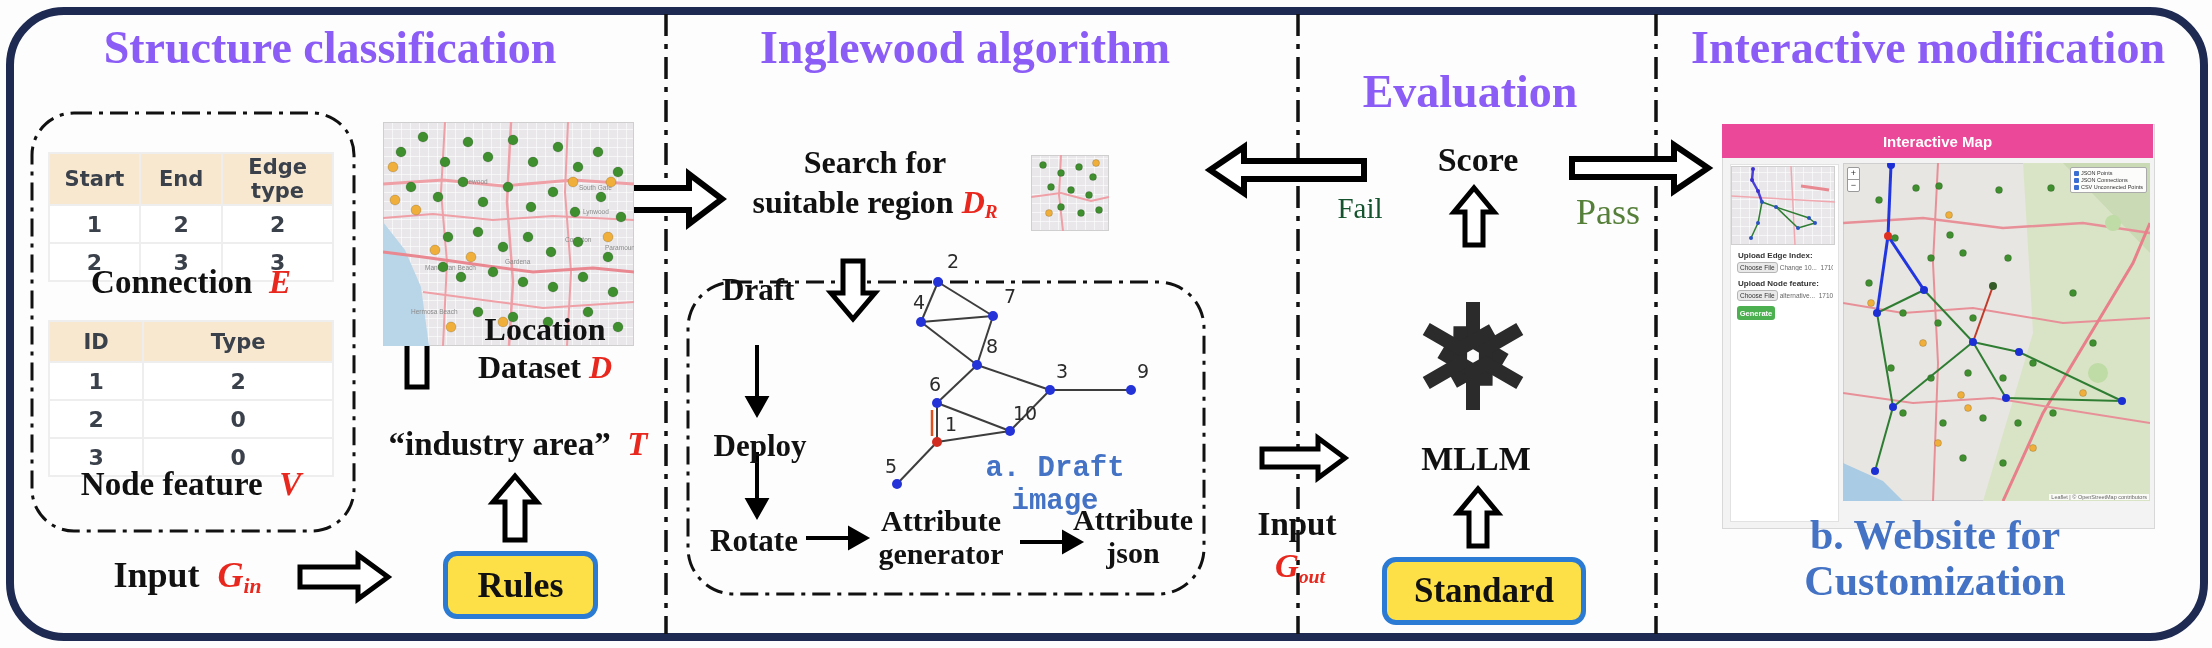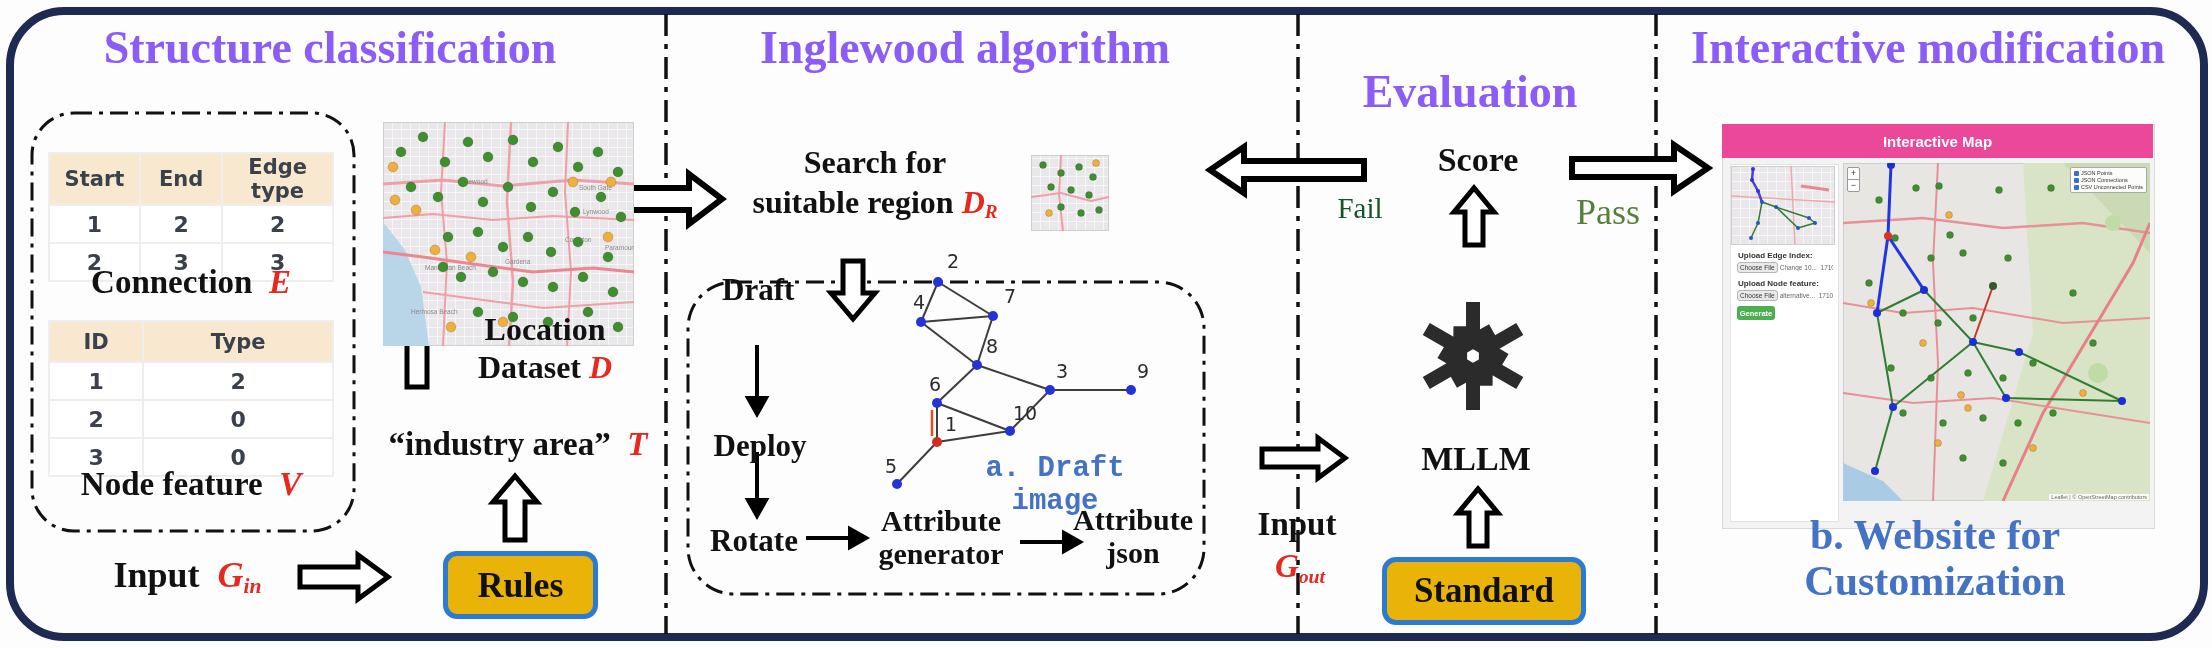--- a/index.html
+++ b/index.html
@@ -4,21 +4,21 @@
 <style>
   html,body{margin:0;padding:0;background:#ffffff;}
   #canvas{position:relative;width:2212px;height:648px;background:#fdfdfd;overflow:hidden;
           font-family:"Liberation Serif","DejaVu Serif",serif;}
   .abs{position:absolute;}
   #frame{left:6px;top:7px;width:2186px;height:618px;border:8px solid #1e2a52;border-radius:58px;}
   .sec-title{font-size:46px;font-weight:700;color:#8b5cf6;text-align:center;line-height:1.05;}
   .lbl{font-weight:700;color:#111;text-align:center;}
   .sym{color:#e8281e;font-style:italic;font-weight:700;}
   .sub{font-size:0.6em;vertical-align:-0.28em;}
-  .bluebox{border:5px solid #2b7bd4;border-radius:14px;background:#eab308;display:flex;
+  .bluebox{border:5px solid #2b7bd4;border-radius:14px;background:#fde047;display:flex;
            align-items:center;justify-content:center;font-weight:700;color:#111;}
   .caption-blue{color:#4472c4;font-weight:700;text-align:center;}
   
   .dtable{border-collapse:collapse;width:286px;font-family:"DejaVu Sans","Liberation Sans",sans-serif;}
   .dtable th{background:#f8e8cf;color:#3b414b;font-size:21px;font-weight:700;height:37px;border:2px solid #eee;}
   .dtable td{background:#fff;color:#3b414b;font-size:22px;font-weight:700;height:34px;border:2px solid #eee;text-align:center;}
   .t1 th:nth-child(1){width:32%}.t1 th:nth-child(2){width:29%}.t1 th:nth-child(3){width:39%}
   
   .streets{background-color:#e9e7ea;background-image:
      repeating-linear-gradient(0deg, rgba(255,255,255,.6) 0 1px, transparent 1px 9px),

